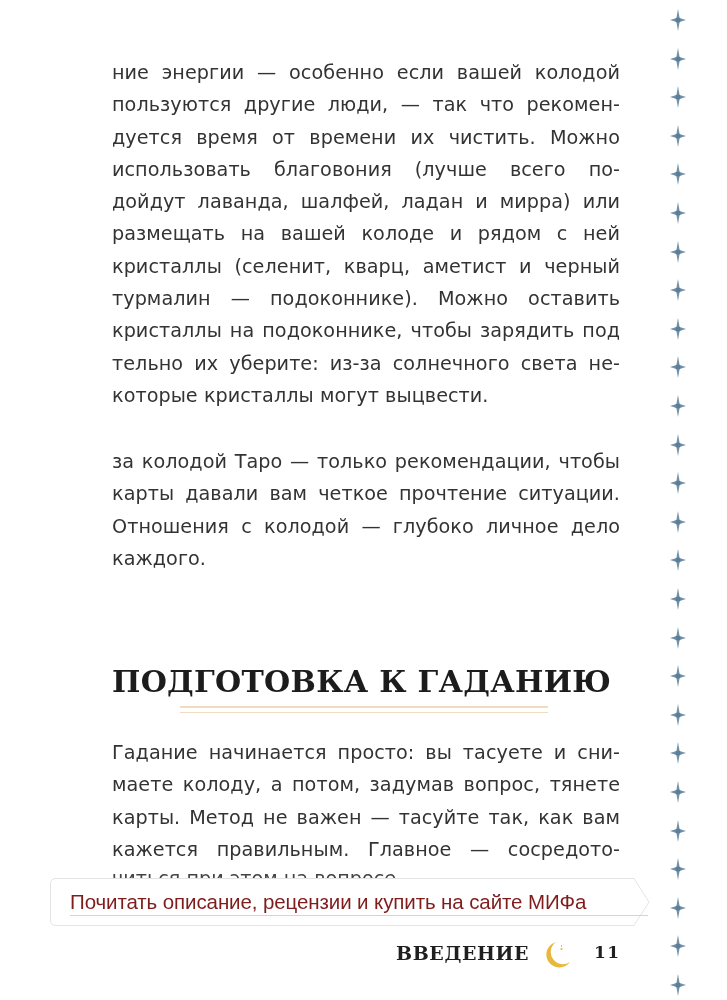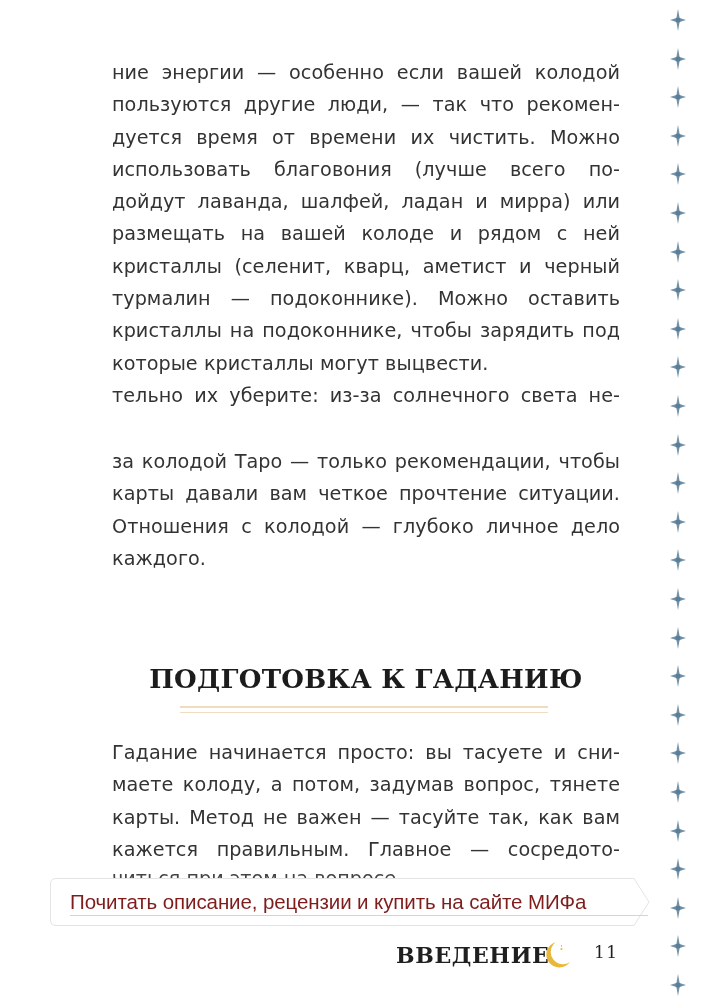--- a/index.html
+++ b/index.html
@@ -16,23 +16,22 @@
     color:#333;
   }
   .line { display:block; white-space:nowrap; text-align:justify; text-align-last:justify; height:32.3px; }
   .line.last { text-align-last:left; }
   .line.indent { padding-left:23px; }
   #block1 { top:57px; }
   #block2 { top:446px; }
   #block3 { top:737px; }
   .heading {
     position:absolute; left:112px; width:508px; top:664px;
-    text-align:center;
     font-family:"DejaVu Serif", serif; font-weight:bold;
-    font-size:26px; letter-spacing:0.3px; color:#1c1c1c;
+    font-size:30px; letter-spacing:0.3px; color:#1c1c1c;
   }
   .rule {
     position:absolute; left:180px; width:368px; height:0;
     border-top:2px solid #f0dcbf;
   }
   #rule1 { top:706px; }
   #rule2 { top:712px; border-top-width:1.5px; }
   .cut-line {
     position:absolute; left:112px; top:869px; width:508px;
     font-size:19.2px; color:#444; white-space:nowrap; height:12px; overflow:hidden;
@@ -53,47 +52,47 @@
     font-family:"Liberation Sans", sans-serif; font-size:20.5px;
     color:#7f1d1d; white-space:nowrap; letter-spacing:-0.1px;
   }
   .banner-underline {
     position:absolute; left:20px; top:37px; width:578px; height:0;
     border-top:1px solid #c9d6e6;
   }
 
   .footer-section {
     position:absolute; left:396px; top:942px;
-    font-family:"DejaVu Serif", serif; font-weight:bold; font-size:22px;
+    font-family:"DejaVu Serif", serif; font-weight:bold; font-size:19px;
     letter-spacing:0.6px; color:#1f1f1f;
   }
   .moon { position:absolute; left:542px; top:939px; width:30px; height:32px; }
   .page-number {
     position:absolute; left:594px; top:942px;
-    font-family:"DejaVu Serif", serif; font-weight:normal; font-size:17px;
+    font-family:"DejaVu Serif", serif; font-weight:bold; font-size:17px;
     letter-spacing:1.5px; color:#1f1f1f;
   }
 </style>
 </head>
 <body>
 
 <div class="page">
 
   <div class="text-block" id="block1">
     <span class="line">ние энергии — особенно если вашей колодой</span>
     <span class="line">пользуются другие люди, — так что рекомен-</span>
     <span class="line">дуется время от времени их чистить. Можно</span>
     <span class="line">использовать благовония (лучше всего по-</span>
     <span class="line">дойдут лаванда, шалфей, ладан и мирра) или</span>
     <span class="line">размещать на вашей колоде и рядом с ней</span>
     <span class="line">кристаллы (селенит, кварц, аметист и черный</span>
     <span class="line">турмалин — подоконнике). Можно оставить</span>
     <span class="line">кристаллы на подоконнике, чтобы зарядить под</span>
+    <span class="line">тельно их уберите: из-за солнечного света не-</span>
     <span class="line last">которые кристаллы могут выцвести.</span>
-    <span class="line">тельно их уберите: из-за солнечного света не-</span>
   </div>
 
   <div class="text-block" id="block2">
     <span class="line">за колодой Таро — только рекомендации, чтобы</span>
     <span class="line">карты давали вам четкое прочтение ситуации.</span>
     <span class="line">Отношения с колодой — глубоко личное дело</span>
     <span class="line last">каждого.</span>
   </div>
 
   <div class="heading">ПОДГОТОВКА К ГАДАНИЮ</div>

